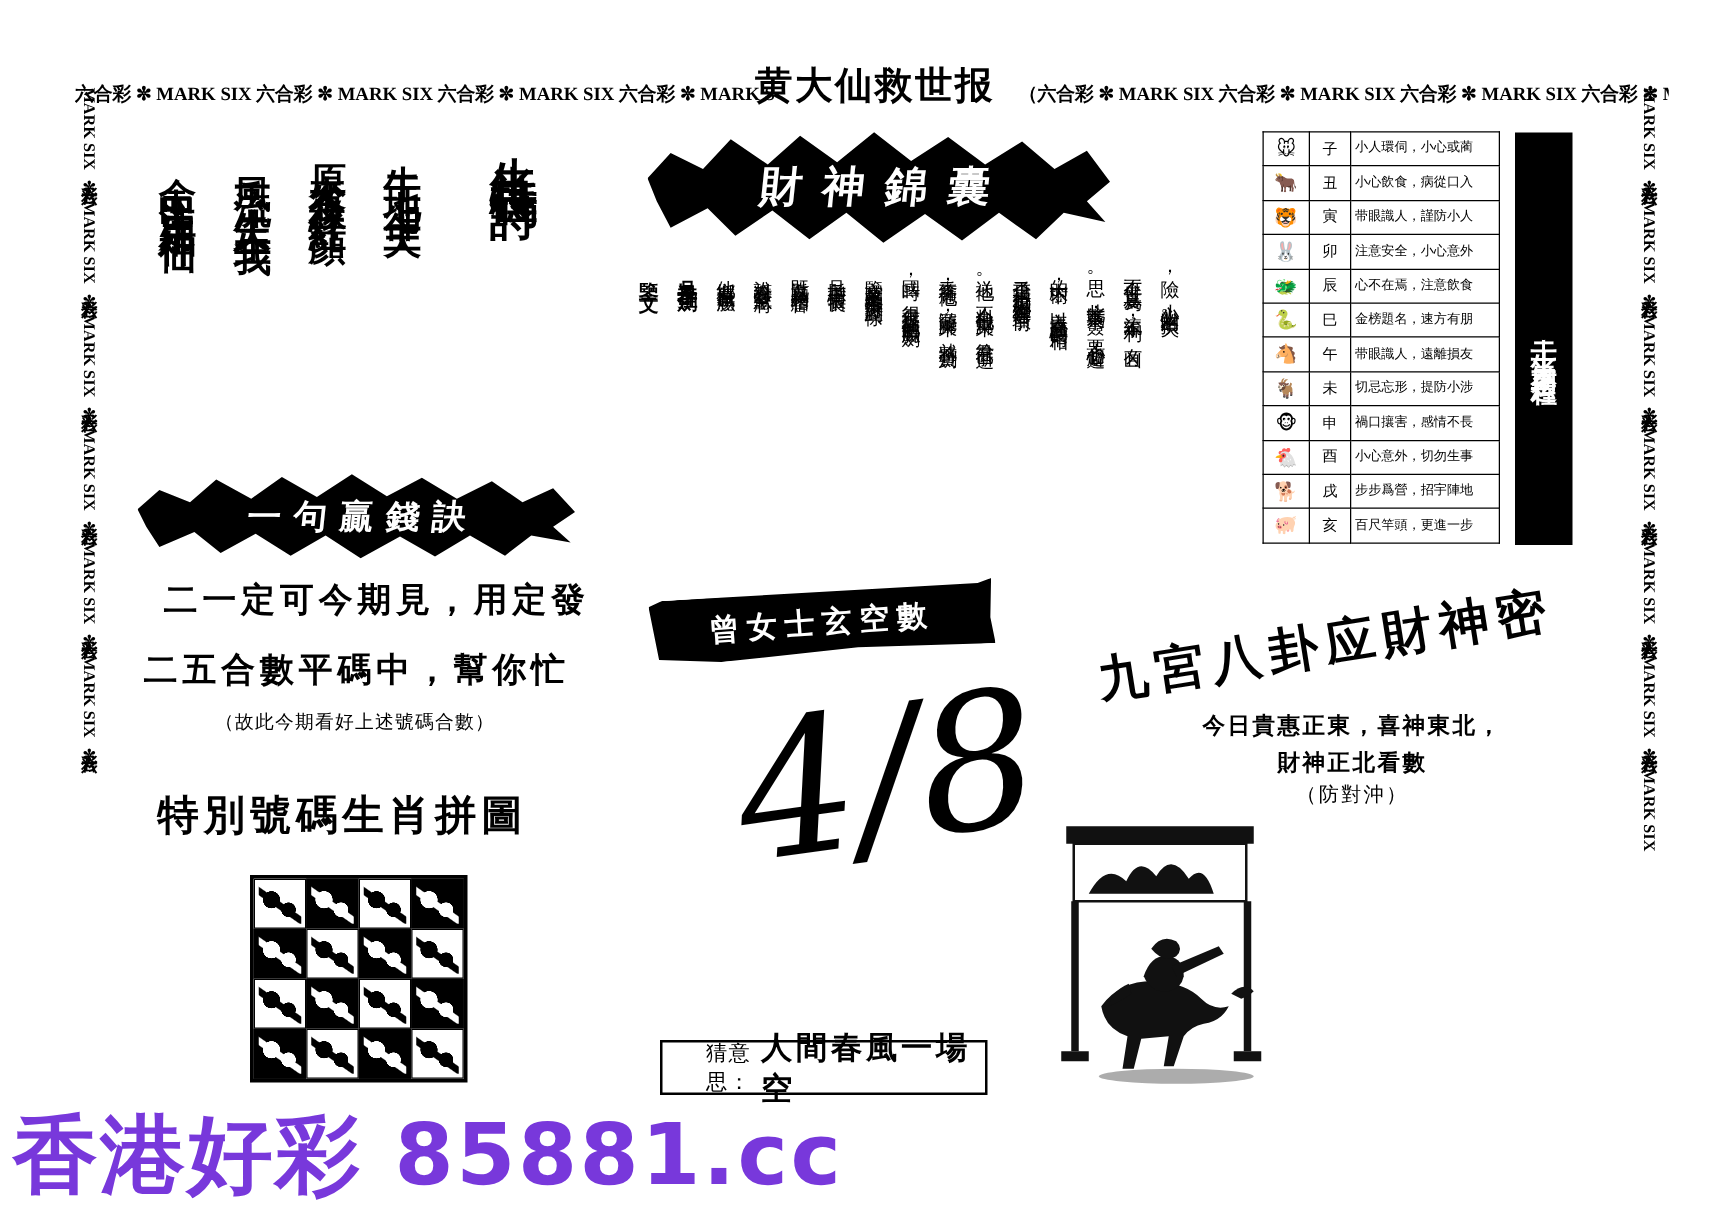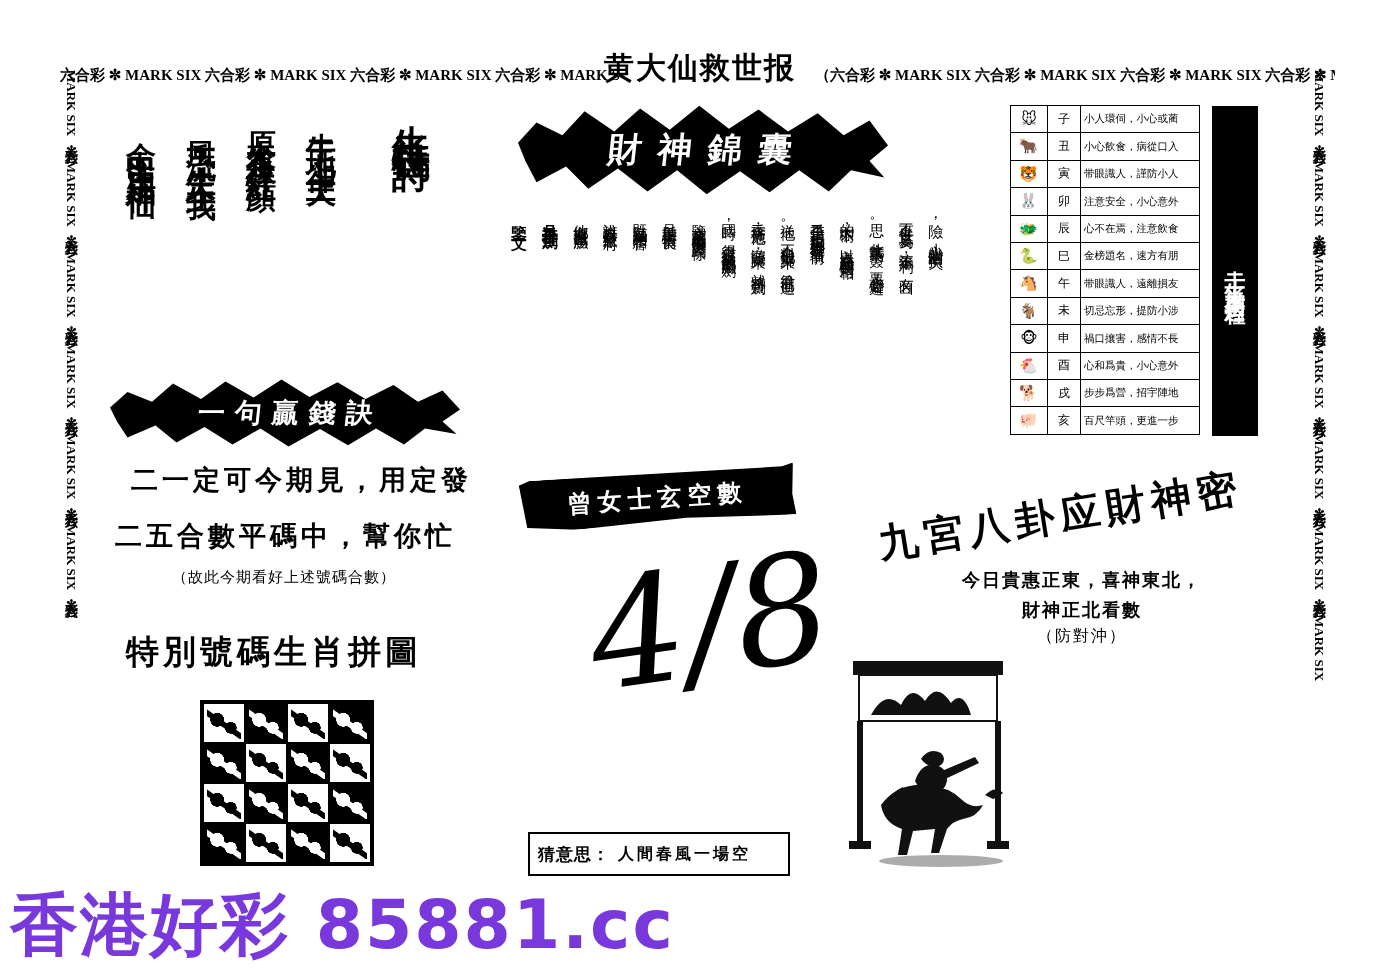--- a/index.html
+++ b/index.html
@@ -139,22 +139,22 @@
     font-size:150px;color:#000;
     transform:rotate(-8deg);
   }
   #hand-figure .glyph{position:absolute;left:20px;top:0px;font-style:italic;}
 
   #riddle-box{
     position:absolute;left:528px;top:832px;width:262px;height:44px;
     border:2px solid #000;display:flex;align-items:center;gap:8px;
     padding:0 8px;box-sizing:border-box;
   }
-  #riddle-box .lbl{font-size:17px;font-weight:bold;letter-spacing:1px;text-align:right;}
-  #riddle-box .ans{font-size:16px;font-weight:bold;letter-spacing:3px;}
+  #riddle-box .lbl{font-size:17px;font-weight:normal;letter-spacing:1px;text-align:right;}
+  #riddle-box .ans{font-size:25px;font-weight:bold;letter-spacing:3px;}
 
   
   #zodiac-table{
     position:absolute;left:1010px;top:105px;width:190px;height:330px;
     border:1px solid #000;border-collapse:collapse;
   }
   #zodiac-table td{
     border:1px solid #000;font-size:10.5px;padding:1px 3px;
     font-family:"DejaVu Sans","Liberation Sans",sans-serif;
     color:#000;line-height:1.1;
@@ -333,21 +333,21 @@
         <td>切忌忘形，提防小涉</td>
       </tr>
       <tr>
         <td class="ic">🐵</td>
         <td class="br">申</td>
         <td>禍口攘害，感情不長</td>
       </tr>
       <tr>
         <td class="ic">🐔</td>
         <td class="br">酉</td>
-        <td>心和爲貴，小心意外</td>
+        <td>小心意外，切勿生事</td>
       </tr>
       <tr>
         <td class="ic">🐕</td>
         <td class="br">戌</td>
         <td>步步爲營，招宇陣地</td>
       </tr>
       <tr>
         <td class="ic">🐖</td>
         <td class="br">亥</td>
         <td>百尺竿頭，更進一步</td>

